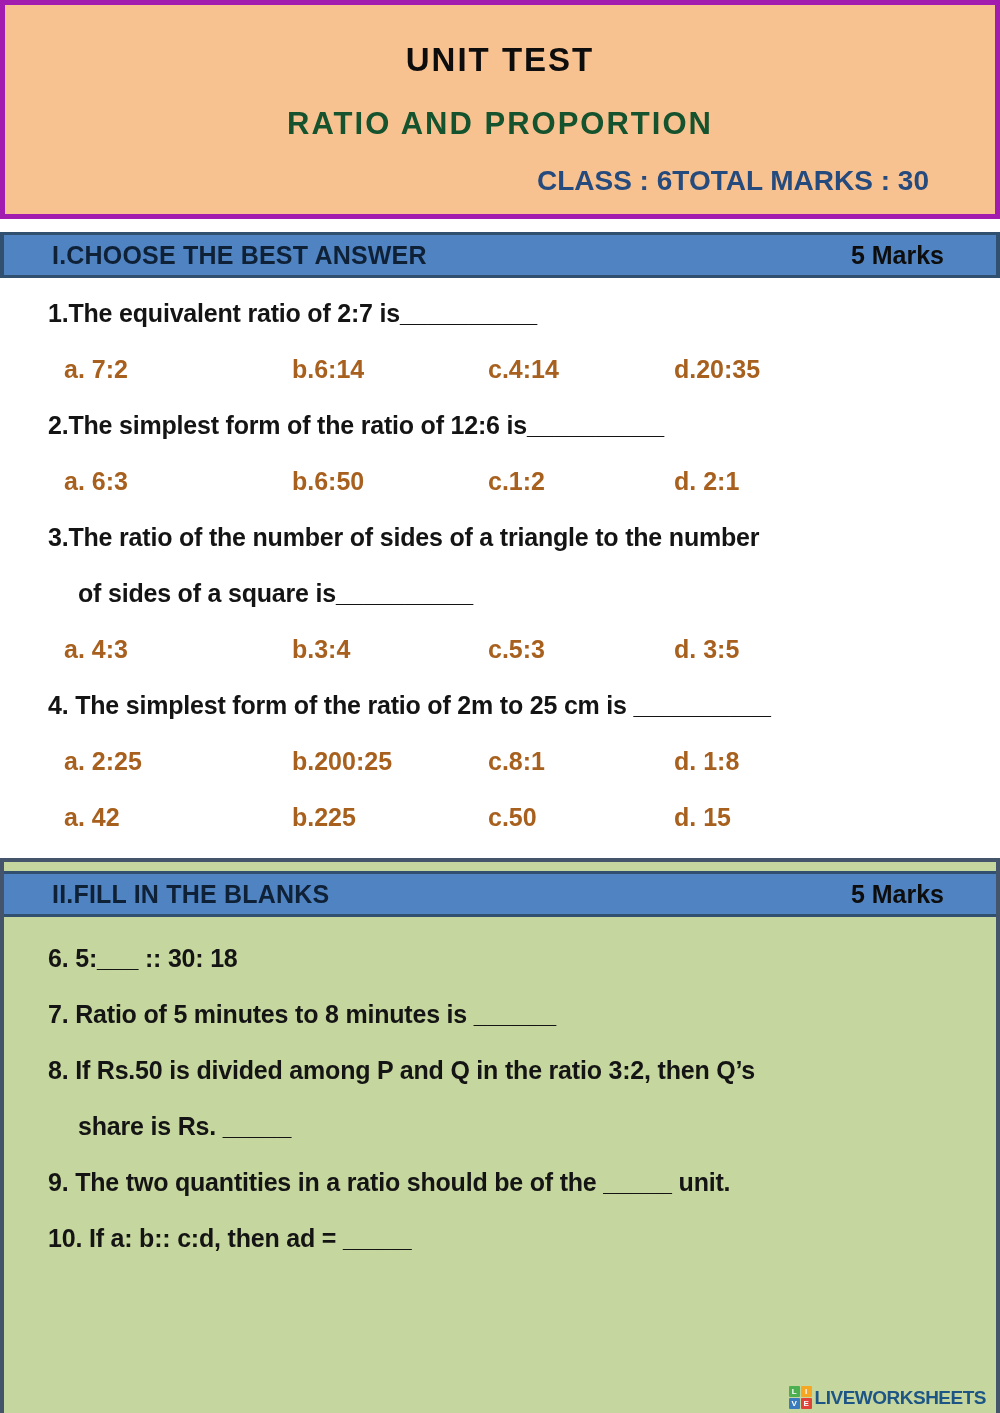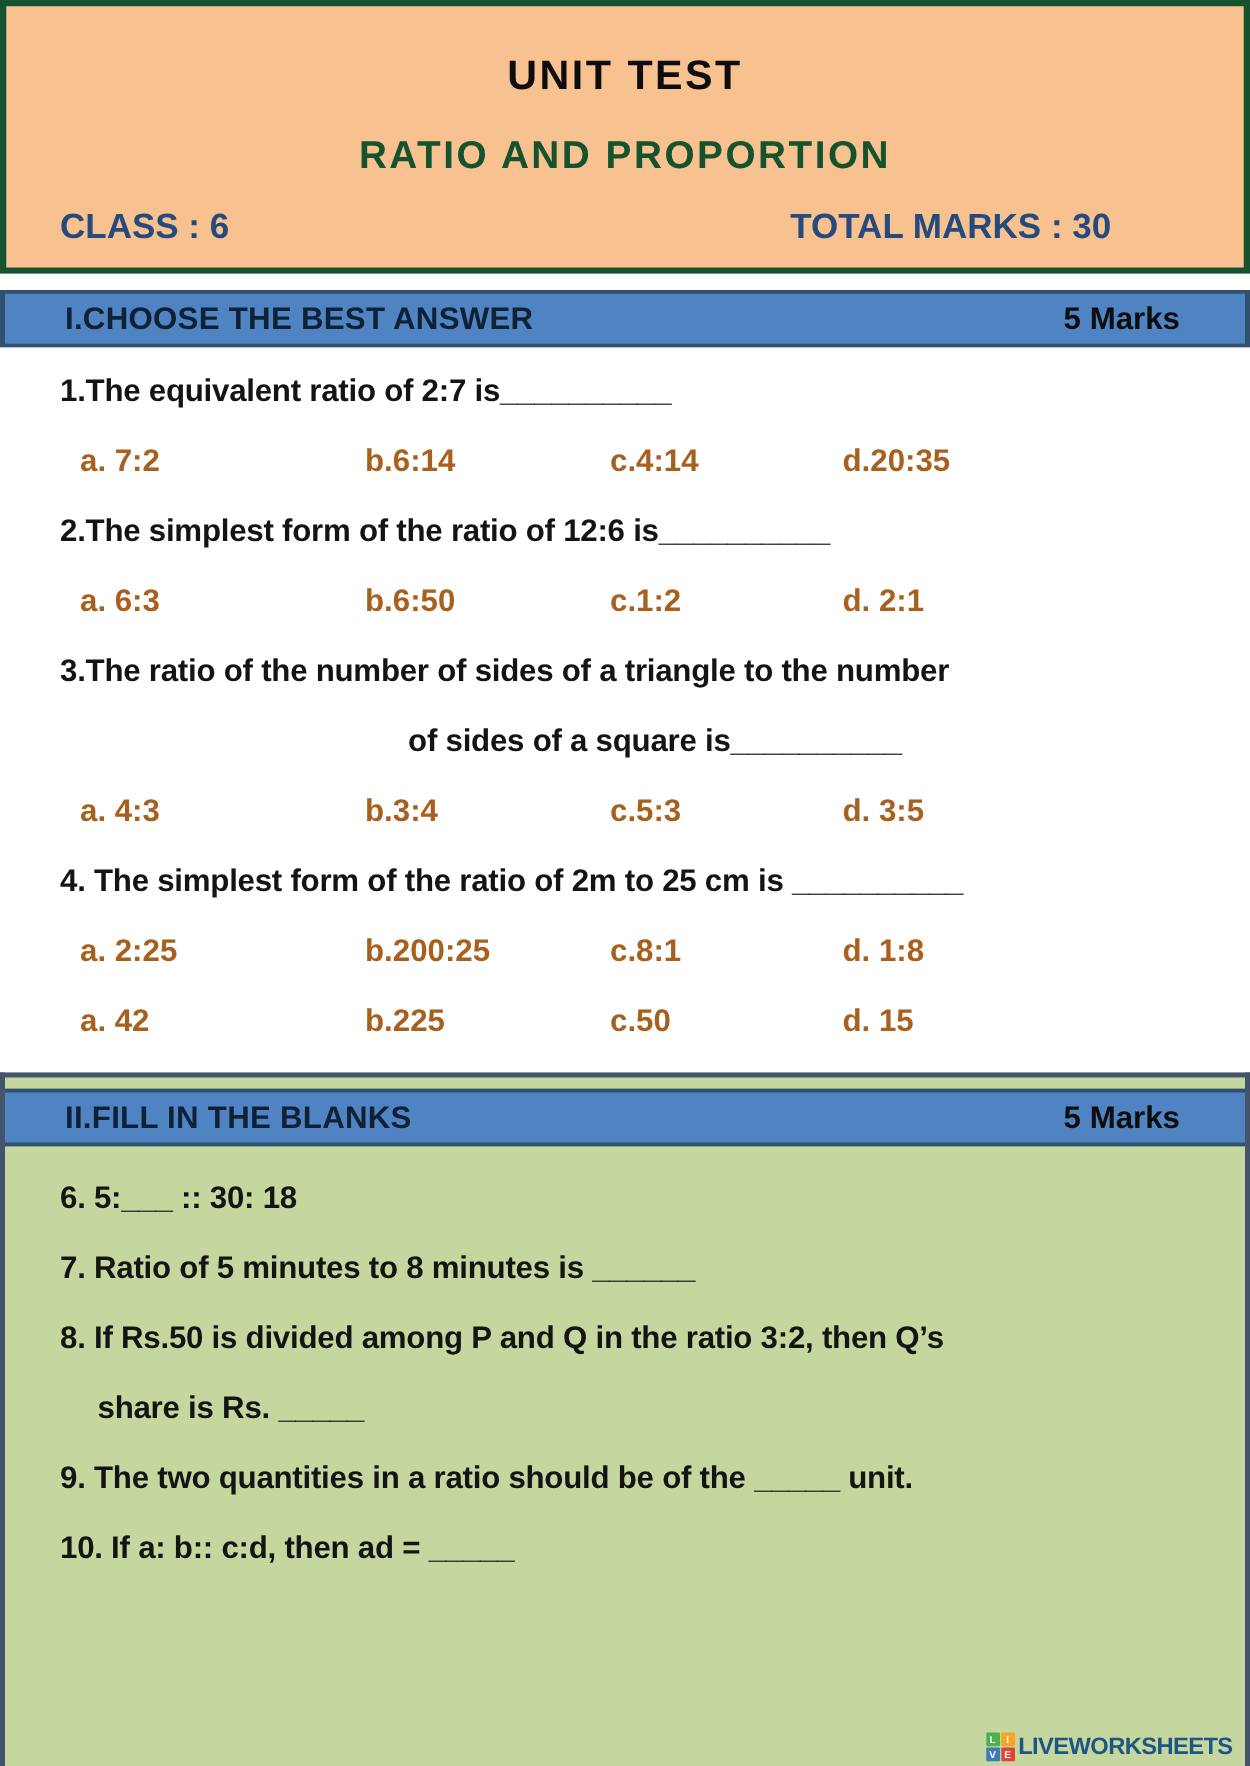--- a/index.html
+++ b/index.html
@@ -11,37 +11,37 @@
     background:#ffffff;
     overflow:hidden;
     position:relative;
   }
 
   
   .header-box {
     box-sizing:border-box;
     height:219px;
     background:#F8C190;
-    border:5px solid #14532d;
+    border:5px solid #a21caf;
     text-align:center;
     flex:0 0 auto;
   }
   .title {
     margin-top:36px;
     font-size:33px; font-weight:900; letter-spacing:2px;
     color:#0d0d0d;
   }
   .subtitle {
     margin-top:27px;
     font-size:31px; font-weight:900; letter-spacing:2px;
     color:#14532d;
   }
   .header-meta {
-    display:flex; justify-content:space-between; align-items:baseline;
-    margin-top:23px; padding:0 106px 0 43px;
+    display:flex; justify-content:flex-end; align-items:baseline;
+    margin-top:23px; padding:0 66px 0 43px;
     font-size:28px; font-weight:bold; color:#254A7D;
   }
 
   .gap-white { height:13px; background:#ffffff; flex:0 0 auto; }
 
   
   .section-bar {
     box-sizing:border-box;
     height:46px;
     background:#5083C1;
@@ -57,21 +57,21 @@
   
   .mcq {
     background:#ffffff;
     padding:20px 30px 0 48px;
     flex:0 0 auto;
   }
   .q-line {
     font-size:25px; font-weight:bold; color:#141414;
     line-height:30px; white-space:nowrap; letter-spacing:-0.2px;
   }
-  .q-line.indent { padding-left:30px; margin-top:26px;text-align:center; }
+  .q-line.indent { padding-left:30px; margin-top:26px; }
   .options {
     display:flex;
     margin-top:26px;
     padding-left:16px;
     font-size:25px; font-weight:bold; color:#A8601E;
     line-height:30px;
   }
   .opt-a { width:228px; } .opt-b { width:196px; } .opt-c { width:186px; }
   .q-block { margin-bottom:26px; }
 

